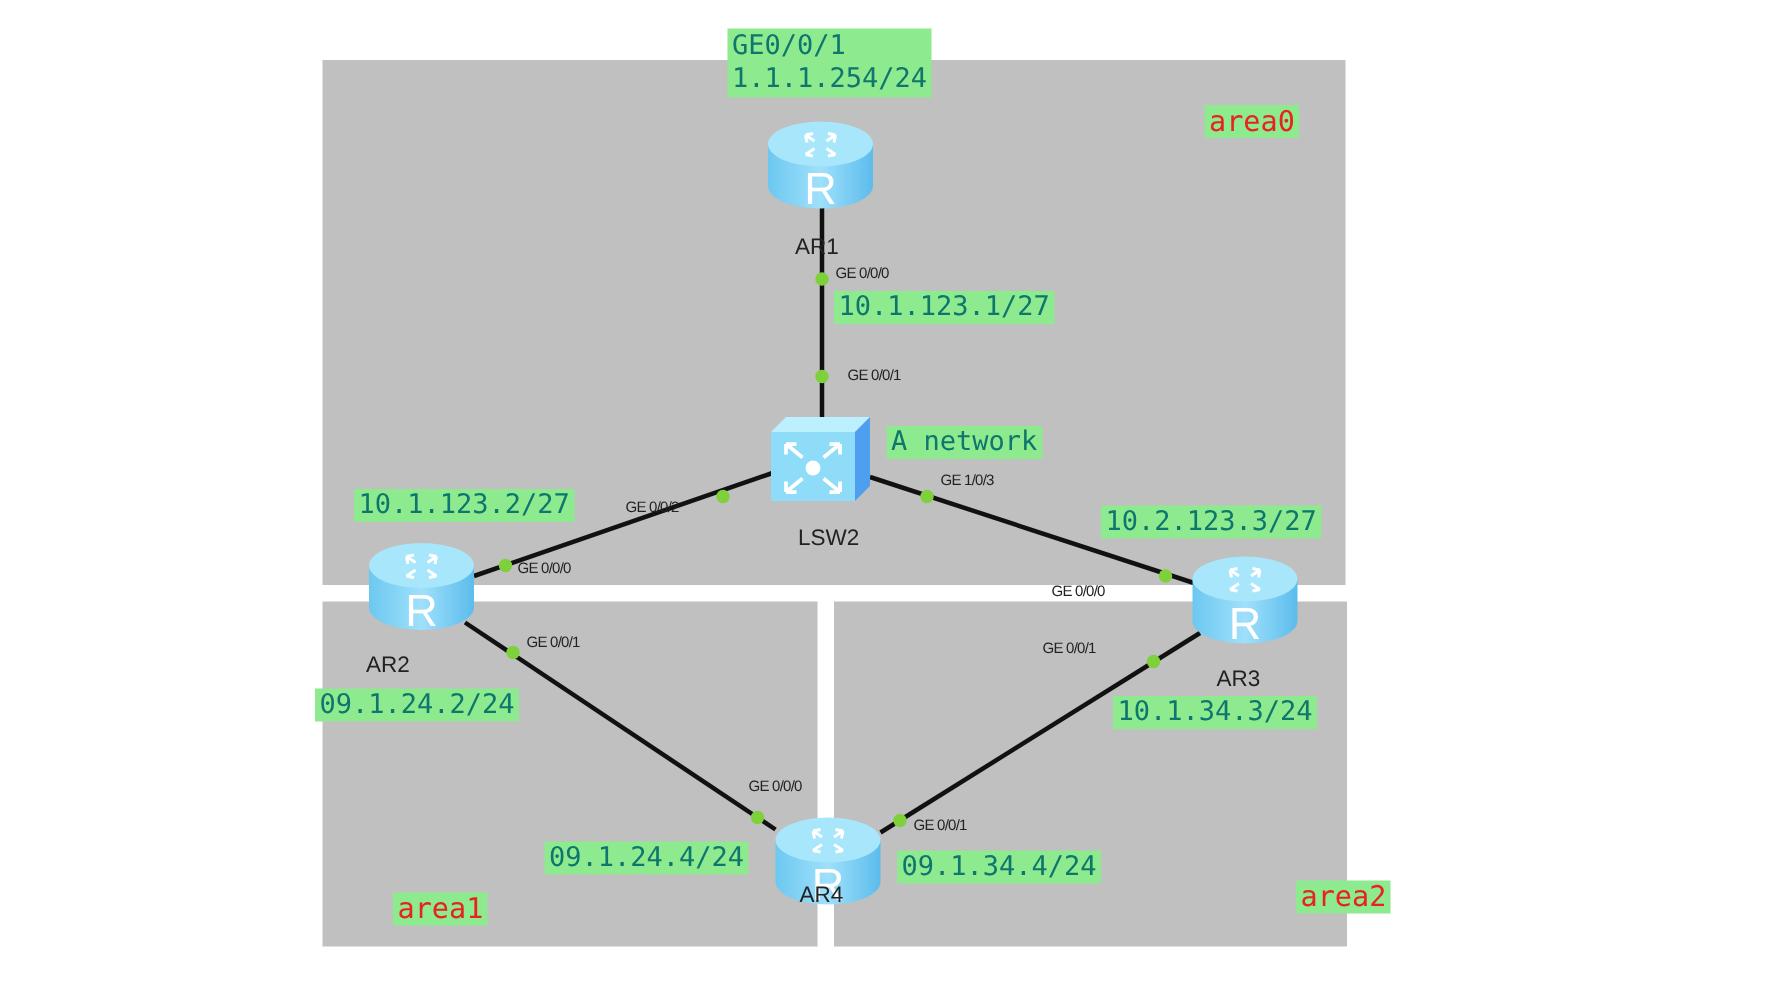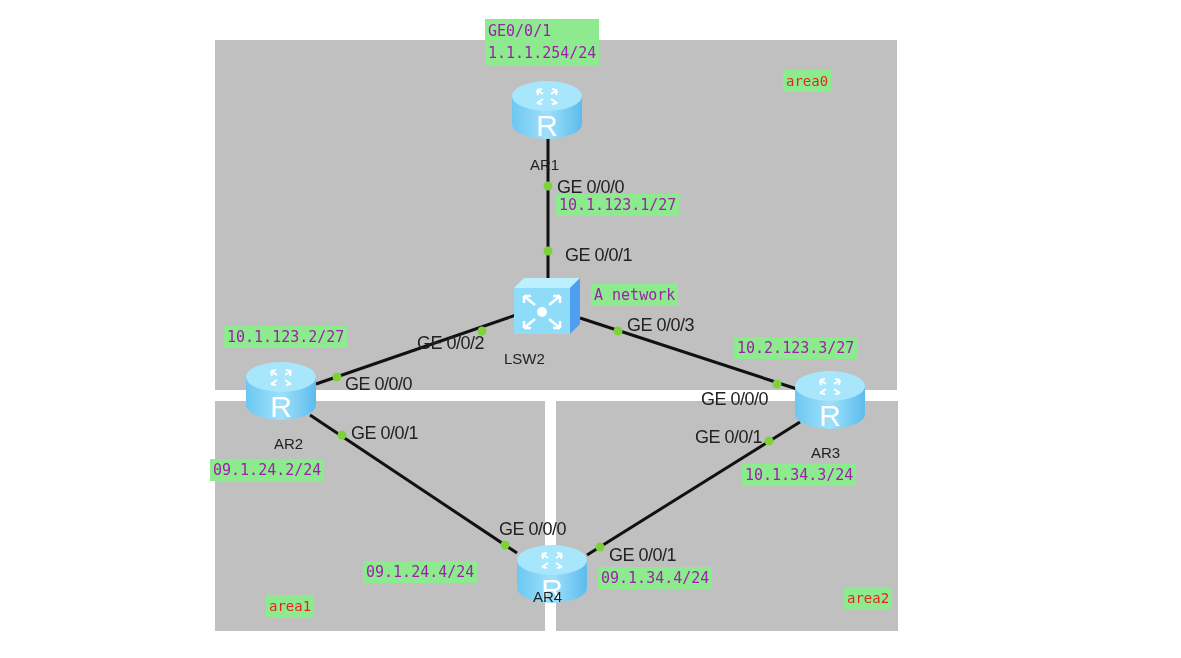--- a/index.html
+++ b/index.html
@@ -3,23 +3,23 @@
 <meta charset="utf-8">
 <style>
   html, body { margin: 0; padding: 0; background: #ffffff; }
   body { width: 1181px; height: 658px; position: relative; overflow: hidden; font-family: "Liberation Sans", sans-serif; }
   #canvas { position: absolute; left: 0; top: 0; width: 1181px; height: 658px; }
   .area { position: absolute; background: #c0c0c0; }
   #area0 { left: 215px; top: 40px; width: 682px; height: 350px; }
   #area1 { left: 215px; top: 401px; width: 330px; height: 230px; }
   #area2 { left: 556px; top: 401px; width: 342px; height: 230px; }
   svg { position: absolute; left: 0; top: 0; }
-  .note { position: absolute; background: #8eea8e; font-family: "DejaVu Sans Mono", monospace; font-size: 15px; color: #a21caf; line-height: 20px; padding: 1px 3px; white-space: pre; }
-  .area-note { color: #e8231f; font-size: 14px; }
-  .iflabel { position: absolute; font-family: "Liberation Sans", sans-serif; font-size: 18px; color: #222; letter-spacing: -0.5px; white-space: nowrap; }
+  .note { position: absolute; background: #8eea8e; font-family: "DejaVu Sans Mono", monospace; font-size: 18px; color: #0f766e; line-height: 20px; padding: 1px 3px; white-space: pre; }
+  .area-note { color: #e8231f; font-size: 19px; margin-left: 20px; }
+  .iflabel { position: absolute; font-family: "Liberation Sans", sans-serif; font-size: 10px; color: #222; letter-spacing: -0.5px; white-space: nowrap; }
   .devlabel { position: absolute; font-family: "Liberation Sans", sans-serif; font-size: 15px; color: #222; white-space: nowrap; }
   .dev { position: absolute; }
 </style>
 </head>
 <body>
 
 <div id="canvas">
   <div class="area" id="area0"></div>
   <div class="area" id="area1"></div>
   <div class="area" id="area2"></div>
@@ -107,43 +107,43 @@
     <g stroke="#fff" stroke-width="2.5" fill="none">
       <path d="M10 18 L21 27 M10 18 L10 25 M10 18 L17 18"></path>
       <path d="M46 18 L35 27 M46 18 L46 25 M46 18 L39 18"></path>
       <path d="M10 50 L21 41 M10 50 L17 50 M10 50 L10 43"></path>
       <path d="M46 50 L35 41 M46 50 L39 50 M46 50 L46 43"></path>
     </g>
     <circle cx="28" cy="34" r="5" fill="#fff"></circle>
   </svg>
 
   <div class="devlabel" style="left:530px;top:156px">AR1</div>
-  <div class="devlabel" style="left:274px;top:435px">AR2</div>
+  <div class="devlabel" style="left:244px;top:435px">AR2</div>
   <div class="devlabel" style="left:811px;top:444px">AR3</div>
   <div class="devlabel" style="left:533px;top:588px">AR4</div>
-  <div class="devlabel" style="left:504px;top:350px">LSW2</div>
+  <div class="devlabel" style="left:532px;top:350px">LSW2</div>
 
   <div class="iflabel" style="left:557px;top:177px">GE 0/0/0</div>
   <div class="iflabel" style="left:565px;top:245px">GE 0/0/1</div>
   <div class="iflabel" style="left:417px;top:333px">GE 0/0/2</div>
-  <div class="iflabel" style="left:627px;top:315px">GE 0/0/3</div>
+  <div class="iflabel" style="left:627px;top:315px">GE 1/0/3</div>
   <div class="iflabel" style="left:345px;top:374px">GE 0/0/0</div>
   <div class="iflabel" style="left:351px;top:423px">GE 0/0/1</div>
   <div class="iflabel" style="left:701px;top:389px">GE 0/0/0</div>
   <div class="iflabel" style="left:695px;top:427px">GE 0/0/1</div>
   <div class="iflabel" style="left:499px;top:519px">GE 0/0/0</div>
   <div class="iflabel" style="left:609px;top:545px">GE 0/0/1</div>
 
   <div class="note" style="left:485px;top:19px;line-height:22px">GE0/0/1
 1.1.1.254/24</div>
   <div class="note" style="left:556px;top:194px">10.1.123.1/27</div>
   <div class="note" style="left:591px;top:284px">A network</div>
-  <div class="note" style="left:224px;top:326px">10.1.123.2/27</div>
+  <div class="note" style="left:236px;top:326px">10.1.123.2/27</div>
   <div class="note" style="left:210px;top:459px">09.1.24.2/24</div>
   <div class="note" style="left:734px;top:337px">10.2.123.3/27</div>
   <div class="note" style="left:742px;top:464px">10.1.34.3/24</div>
   <div class="note" style="left:363px;top:561px">09.1.24.4/24</div>
   <div class="note" style="left:598px;top:567px">09.1.34.4/24</div>
 
   <div class="note area-note" style="left:783px;top:70px">area0</div>
-  <div class="note area-note" style="left:266px;top:595px">area1</div>
+  <div class="note area-note" style="left:242px;top:595px">area1</div>
   <div class="note area-note" style="left:844px;top:587px">area2</div>
 </div>
 
 </body></html>

